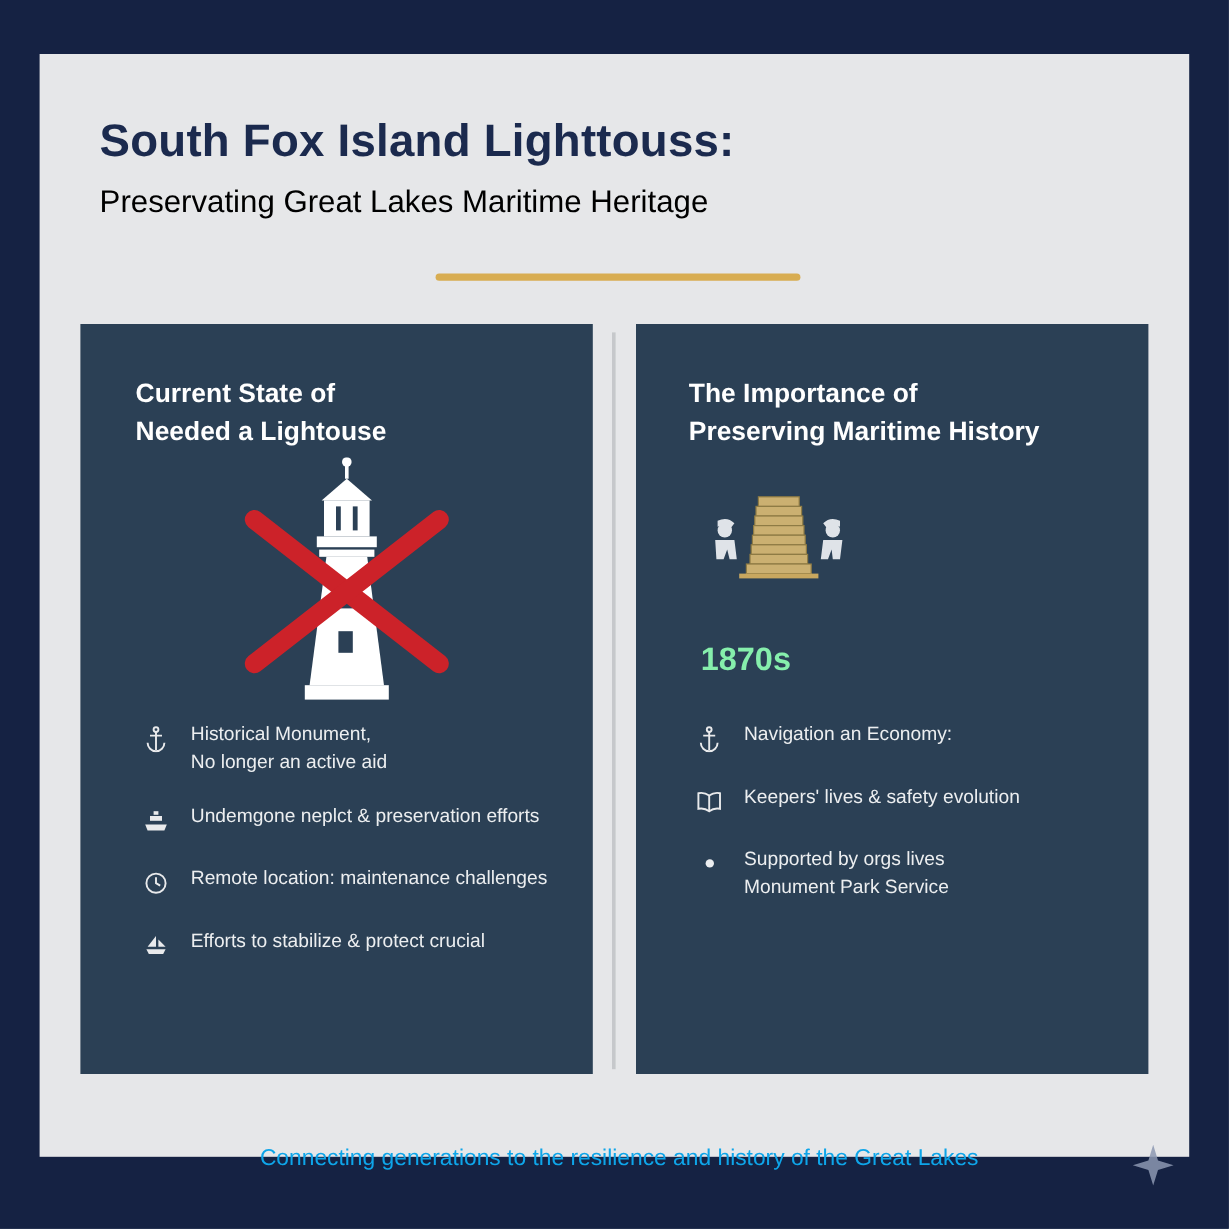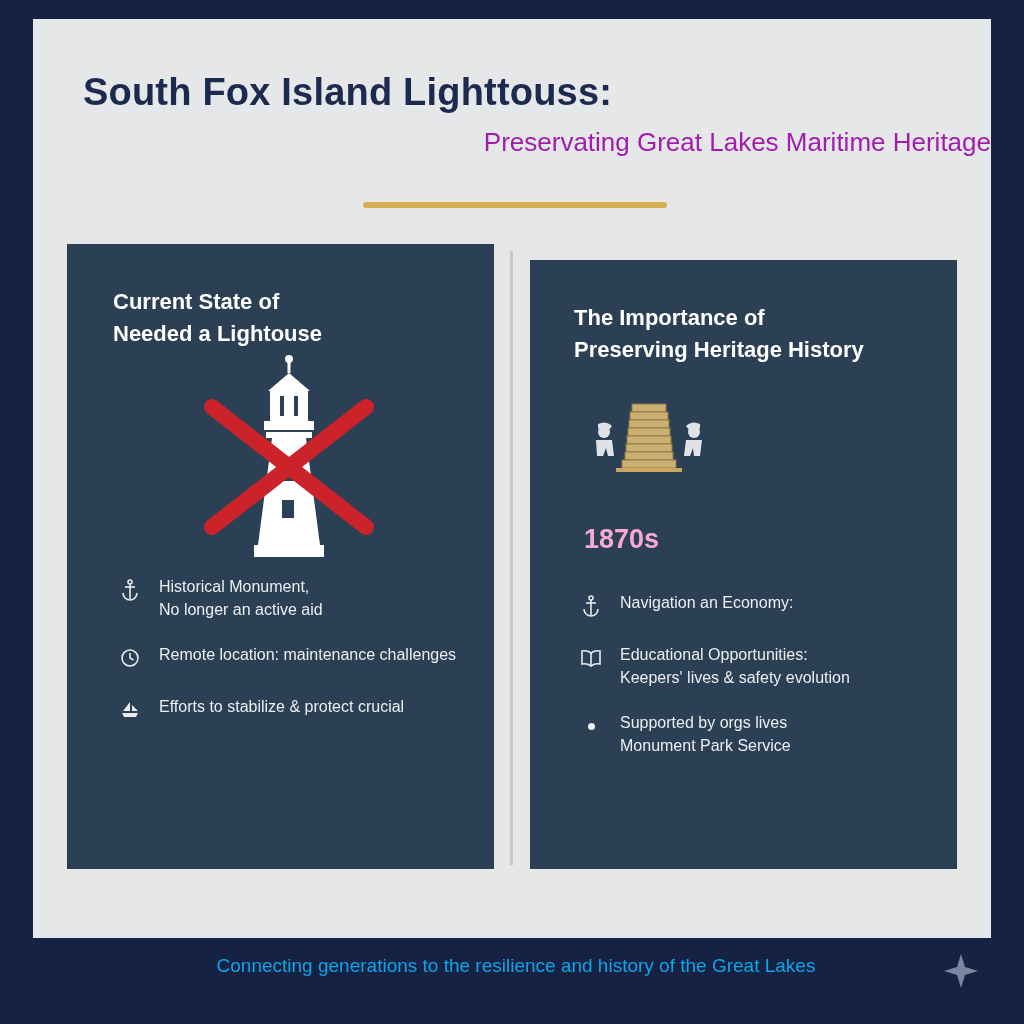--- a/index.html
+++ b/index.html
@@ -16,43 +16,42 @@
   #infographic {
     position: relative;
     width: 1024px;
     height: 1024px;
     background: #152243;
     box-sizing: border-box;
   }
   .card {
     position: absolute;
     left: 33px;
-    top: 19px;
+    top: 45px;
     width: 958px;
     height: 919px;
     background: #e6e7e9;
   }
   .header {
     padding: 52px 0 0 50px;
   }
   .title {
     font-size: 38px;
     font-weight: bold;
     color: #1b2a4e;
     letter-spacing: 0.2px;
     margin: 0;
     line-height: 1.15;
   }
   .subtitle {
     font-size: 26px;
-    color: #a21caf;
+    color: #000000;
     margin: 12px 0 0 0;
     font-weight: normal;
     line-height: 1.2;
-    text-align: right;
   }
   .rule {
     position: absolute;
     left: 330px;
     top: 183px;
     width: 304px;
     height: 6px;
     background: #d8ad52;
     border-radius: 3px;
   }
@@ -67,21 +66,20 @@
   }
   .panel {
     width: 427px;
     background: #2b4055;
     box-sizing: border-box;
     padding: 42px 30px 20px 46px;
     position: relative;
   }
   .panel.right {
     padding-left: 44px;
-    margin-top: 16px;
   }
   .divider {
     position: absolute;
     left: 477px;
     top: 232px;
     width: 3px;
     height: 614px;
     background: #c6c8cb;
   }
   .panel-title {
@@ -97,21 +95,21 @@
     align-items: center;
     justify-content: center;
     position: relative;
   }
   .graphic.right {
     height: 150px;
     justify-content: flex-start;
     padding-left: 10px;
   }
   .era-label {
-    color: #f9a8d4;
+    color: #86efac;
     font-size: 27px;
     font-weight: bold;
     margin: 8px 0 36px 10px;
   }
   .bullets {
     list-style: none;
     margin: 0;
     padding: 0;
   }
   .bullet {
@@ -217,20 +215,32 @@
                 <line x1="5" y1="8" x2="15" y2="8"></line>
                 <path d="M3 14 a7 7 0 0 0 14 0"></path>
               </svg>
             </span>
             <span class="bullet-text">
               <span class="lead">Historical Monument,</span>
               <span class="lead">No longer an active aid</span>
             </span>
           </li>
 
+          <li class="bullet">
+            <span class="bullet-icon">
+              <svg width="24" height="20" viewBox="0 0 24 20" fill="none" stroke="#e9eaec" stroke-width="1.6">
+                <path d="M3 13 h18 l-2 5 H5 Z" fill="#e9eaec" stroke="none"></path>
+                <rect x="7" y="6" width="10" height="4" fill="#e9eaec" stroke="none"></rect>
+                <rect x="10" y="2" width="4" height="3" fill="#e9eaec" stroke="none"></rect>
+              </svg>
+            </span>
+            <span class="bullet-text">
+              <span class="lead">Undemgone neplct &amp; preservation efforts</span>
+            </span>
+          </li>
 
           <li class="bullet">
             <span class="bullet-icon">
               <svg width="22" height="22" viewBox="0 0 22 22" fill="none" stroke="#e9eaec" stroke-width="1.6">
                 <circle cx="11" cy="11" r="8"></circle>
                 <path d="M11 6 v5 l3.5 2"></path>
               </svg>
             </span>
             <span class="bullet-text">
               <span class="lead">Remote location: maintenance challenges</span>
@@ -248,21 +258,21 @@
             <span class="bullet-text">
               <span class="lead">Efforts to stabilize &amp; protect crucial</span>
             </span>
           </li>
         </ul>
       </div>
 
       <div class="panel right">
         <div class="panel-title">
           <span>The Importance of</span><br>
-          <span>Preserving Heritage History</span>
+          <span>Preserving Maritime History</span>
         </div>
 
         <div class="graphic right">
           <svg width="130" height="90" viewBox="0 0 130 90">
 
             <g fill="#cbb071" stroke="#8e7b44" stroke-width="1">
               <rect x="48" y="8" width="34" height="8"></rect>
               <rect x="46" y="16" width="38" height="8"></rect>
               <rect x="45" y="24" width="40" height="8"></rect>
               <rect x="44" y="32" width="42" height="8"></rect>
@@ -306,21 +316,20 @@
           </li>
 
           <li class="bullet">
             <span class="bullet-icon">
               <svg width="24" height="22" viewBox="0 0 24 22" fill="none" stroke="#e9eaec" stroke-width="1.6">
                 <path d="M12 6 q-4 -3 -9 -2 v13 q5 -1 9 2 q4 -3 9 -2 V4 q-5 -1 -9 2 Z"></path>
                 <line x1="12" y1="6" x2="12" y2="19"></line>
               </svg>
             </span>
             <span class="bullet-text">
-              <span class="lead">Educational Opportunities:</span>
               <span class="lead">Keepers' lives &amp; safety evolution</span>
             </span>
           </li>
 
           <li class="bullet">
             <span class="bullet-icon">
               <span class="dot"></span>
             </span>
             <span class="bullet-text">
               <span class="lead">Supported by orgs lives</span>

